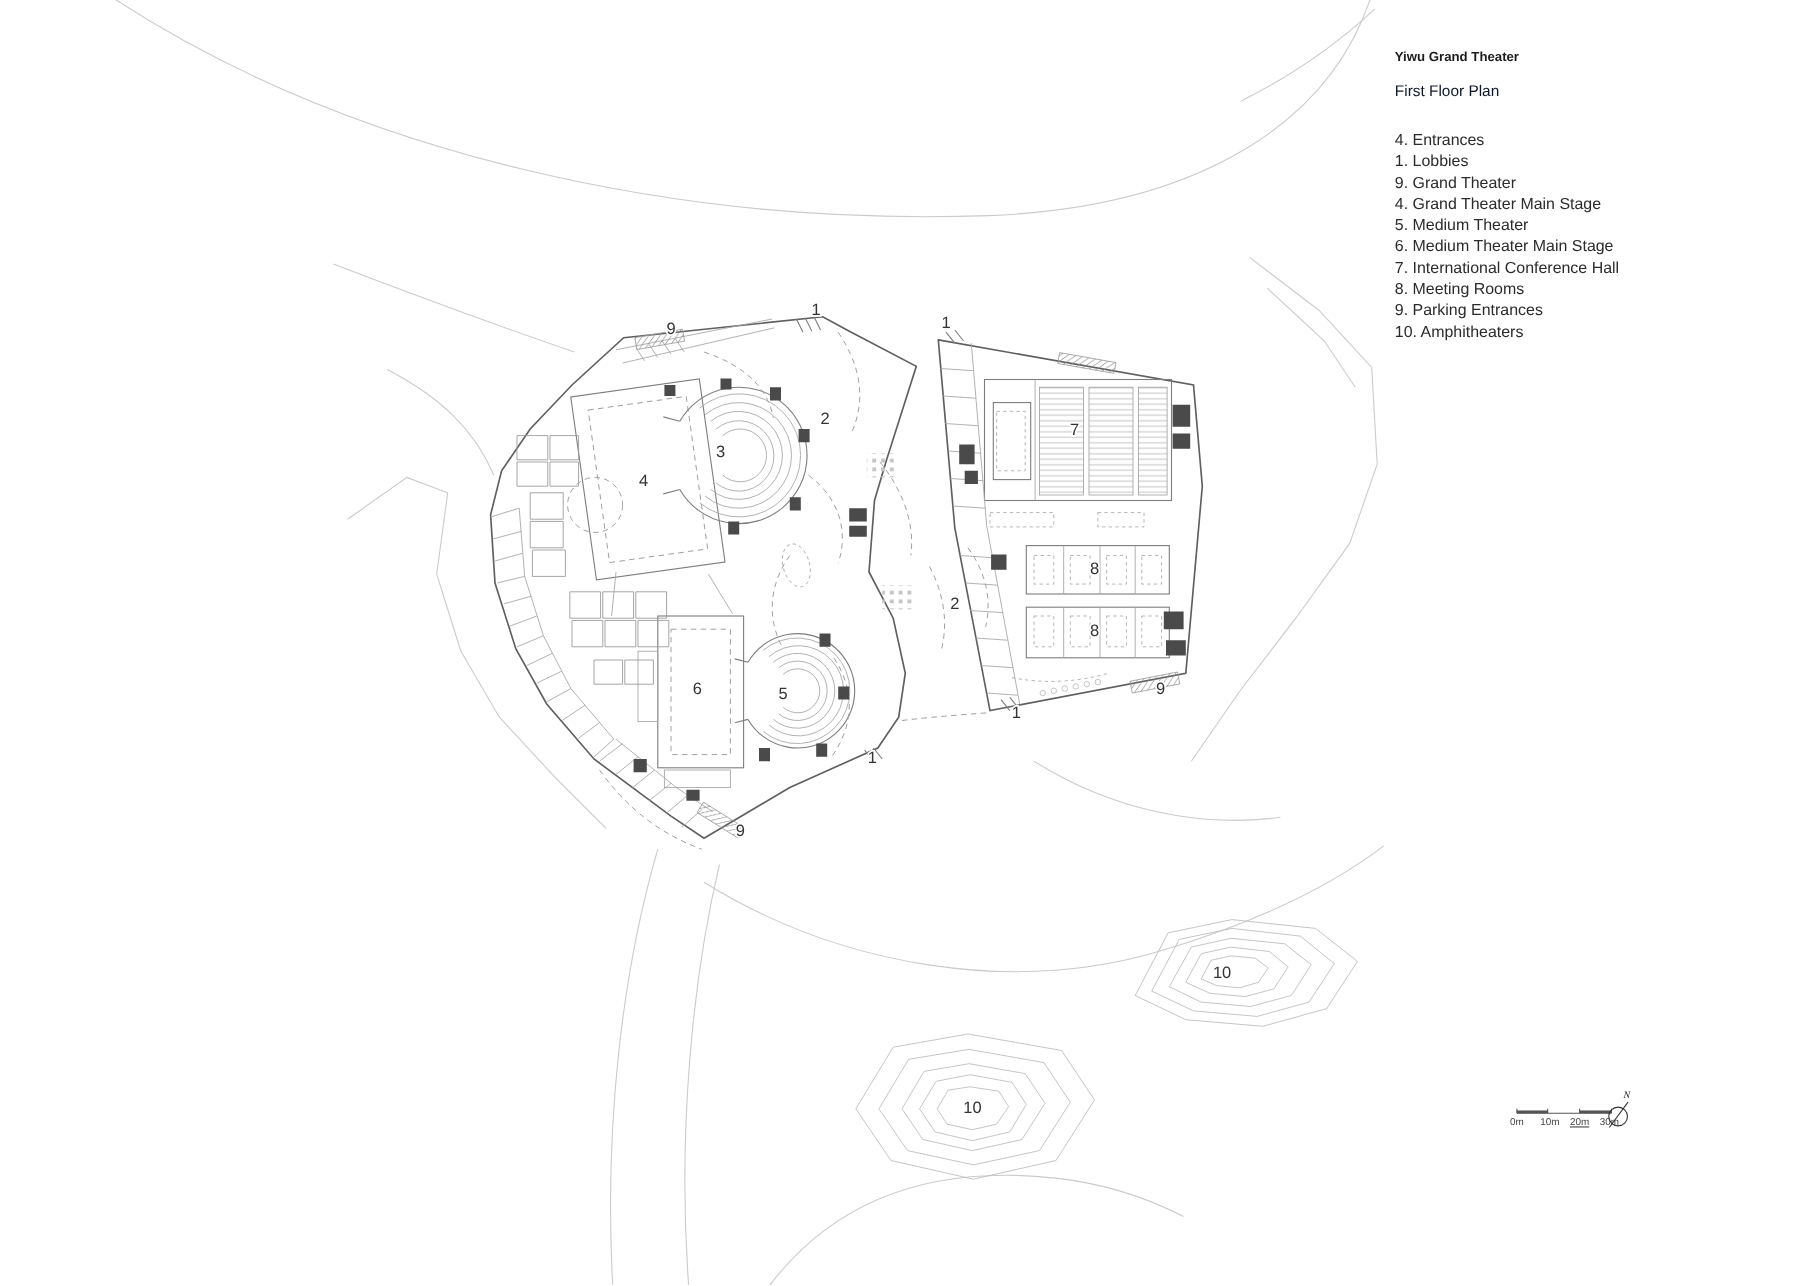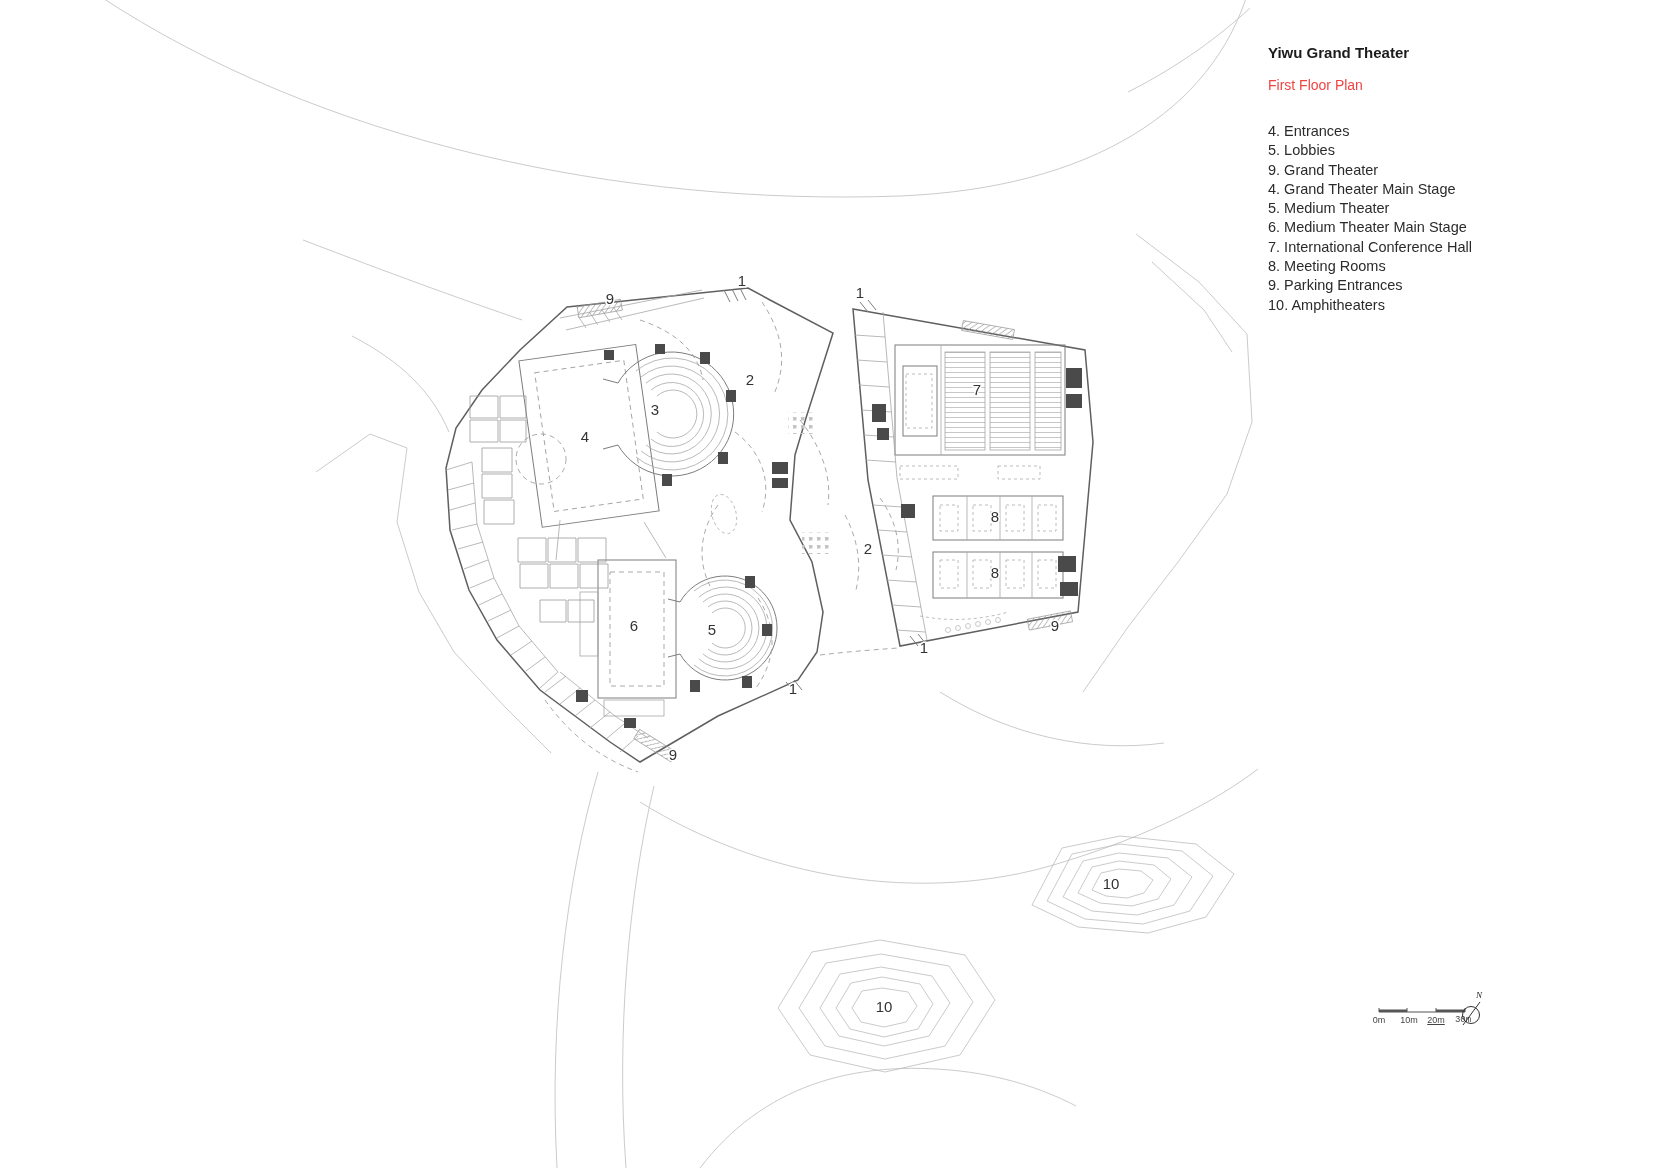--- a/index.html
+++ b/index.html
@@ -14,28 +14,28 @@
   .lt2{stroke:#bdbdbd;stroke-width:.8;fill:none;}
   .dsh{stroke:#9f9f9f;stroke-width:.9;fill:none;stroke-dasharray:5 4;}
   .dsh2{stroke:#ababab;stroke-width:.8;fill:none;stroke-dasharray:3 3;}
   .cell{stroke:#9a9a9a;stroke-width:.8;fill:none;}
   .core{fill:#4a4a4a;stroke:none;}
   .hrect{stroke:#999;stroke-width:.7;}
   .lbl{font:15px "Liberation Sans",sans-serif;fill:#333;text-anchor:middle;
        paint-order:stroke;stroke:#fff;stroke-width:3px;}
   
   .title-block{position:absolute;left:1268px;top:44px;width:310px;}
-  .title-block h1{font-size:15px;font-weight:bold;margin:0 0 16px 0;color:#1c1c1c;}
-  .title-block p{font-size:14px;margin:0 0 29px 0;color:#ef4444;}
+  .title-block h1{font-size:12px;font-weight:bold;margin:0 0 16px 0;color:#1c1c1c;}
+  .title-block p{font-size:14px;margin:0 0 29px 0;color:#0f172a;}
   .title-block ul{list-style:none;margin:0;padding:0;font-size:14.5px;line-height:19.3px;color:#2b2b2b;}
   
   .scalebar{position:absolute;left:1342px;top:1006px;width:100px;height:22px;margin-left:34px;}
   .scalebar .labels{position:relative;width:100px;height:12px;font-size:9px;color:#444;}
   .scalebar .labels span{position:absolute;top:0;width:22px;text-align:center;}
-  .scalebar .l0{left:-8px;} .scalebar .l1{left:22px;} .scalebar .l2{left:49px;text-decoration:underline;} .scalebar .l3{left:76px;font-family:Liberation Mono, monospace;}
+  .scalebar .l0{left:-8px;} .scalebar .l1{left:22px;} .scalebar .l2{left:49px;text-decoration:underline;} .scalebar .l3{left:76px;}
   
   .north{position:absolute;left:1456px;top:986px;width:34px;height:46px;}
   .north text{font:italic 9px "Liberation Serif",serif;fill:#222;}
 </style>
 </head>
 <body>
 
 <div class="page">
 
   <svg width="1653" height="1169" viewBox="0 0 1653 1169">
@@ -202,21 +202,21 @@
       <text class="lbl" x="1111" y="889">10</text>
       <text class="lbl" x="884" y="1012">10</text>
     </g>
   </svg>
 
   <div class="title-block">
     <h1>Yiwu Grand Theater</h1>
     <p>First Floor Plan</p>
     <ul>
       <li>4. Entrances</li>
-      <li>5. Lobbies</li>
+      <li>1. Lobbies</li>
       <li>9. Grand Theater</li>
       <li>4. Grand Theater Main Stage</li>
       <li>5. Medium Theater</li>
       <li>6. Medium Theater Main Stage</li>
       <li>7. International Conference Hall</li>
       <li>8. Meeting Rooms</li>
       <li>9. Parking Entrances</li>
       <li>10. Amphitheaters</li>
     </ul>
   </div>

